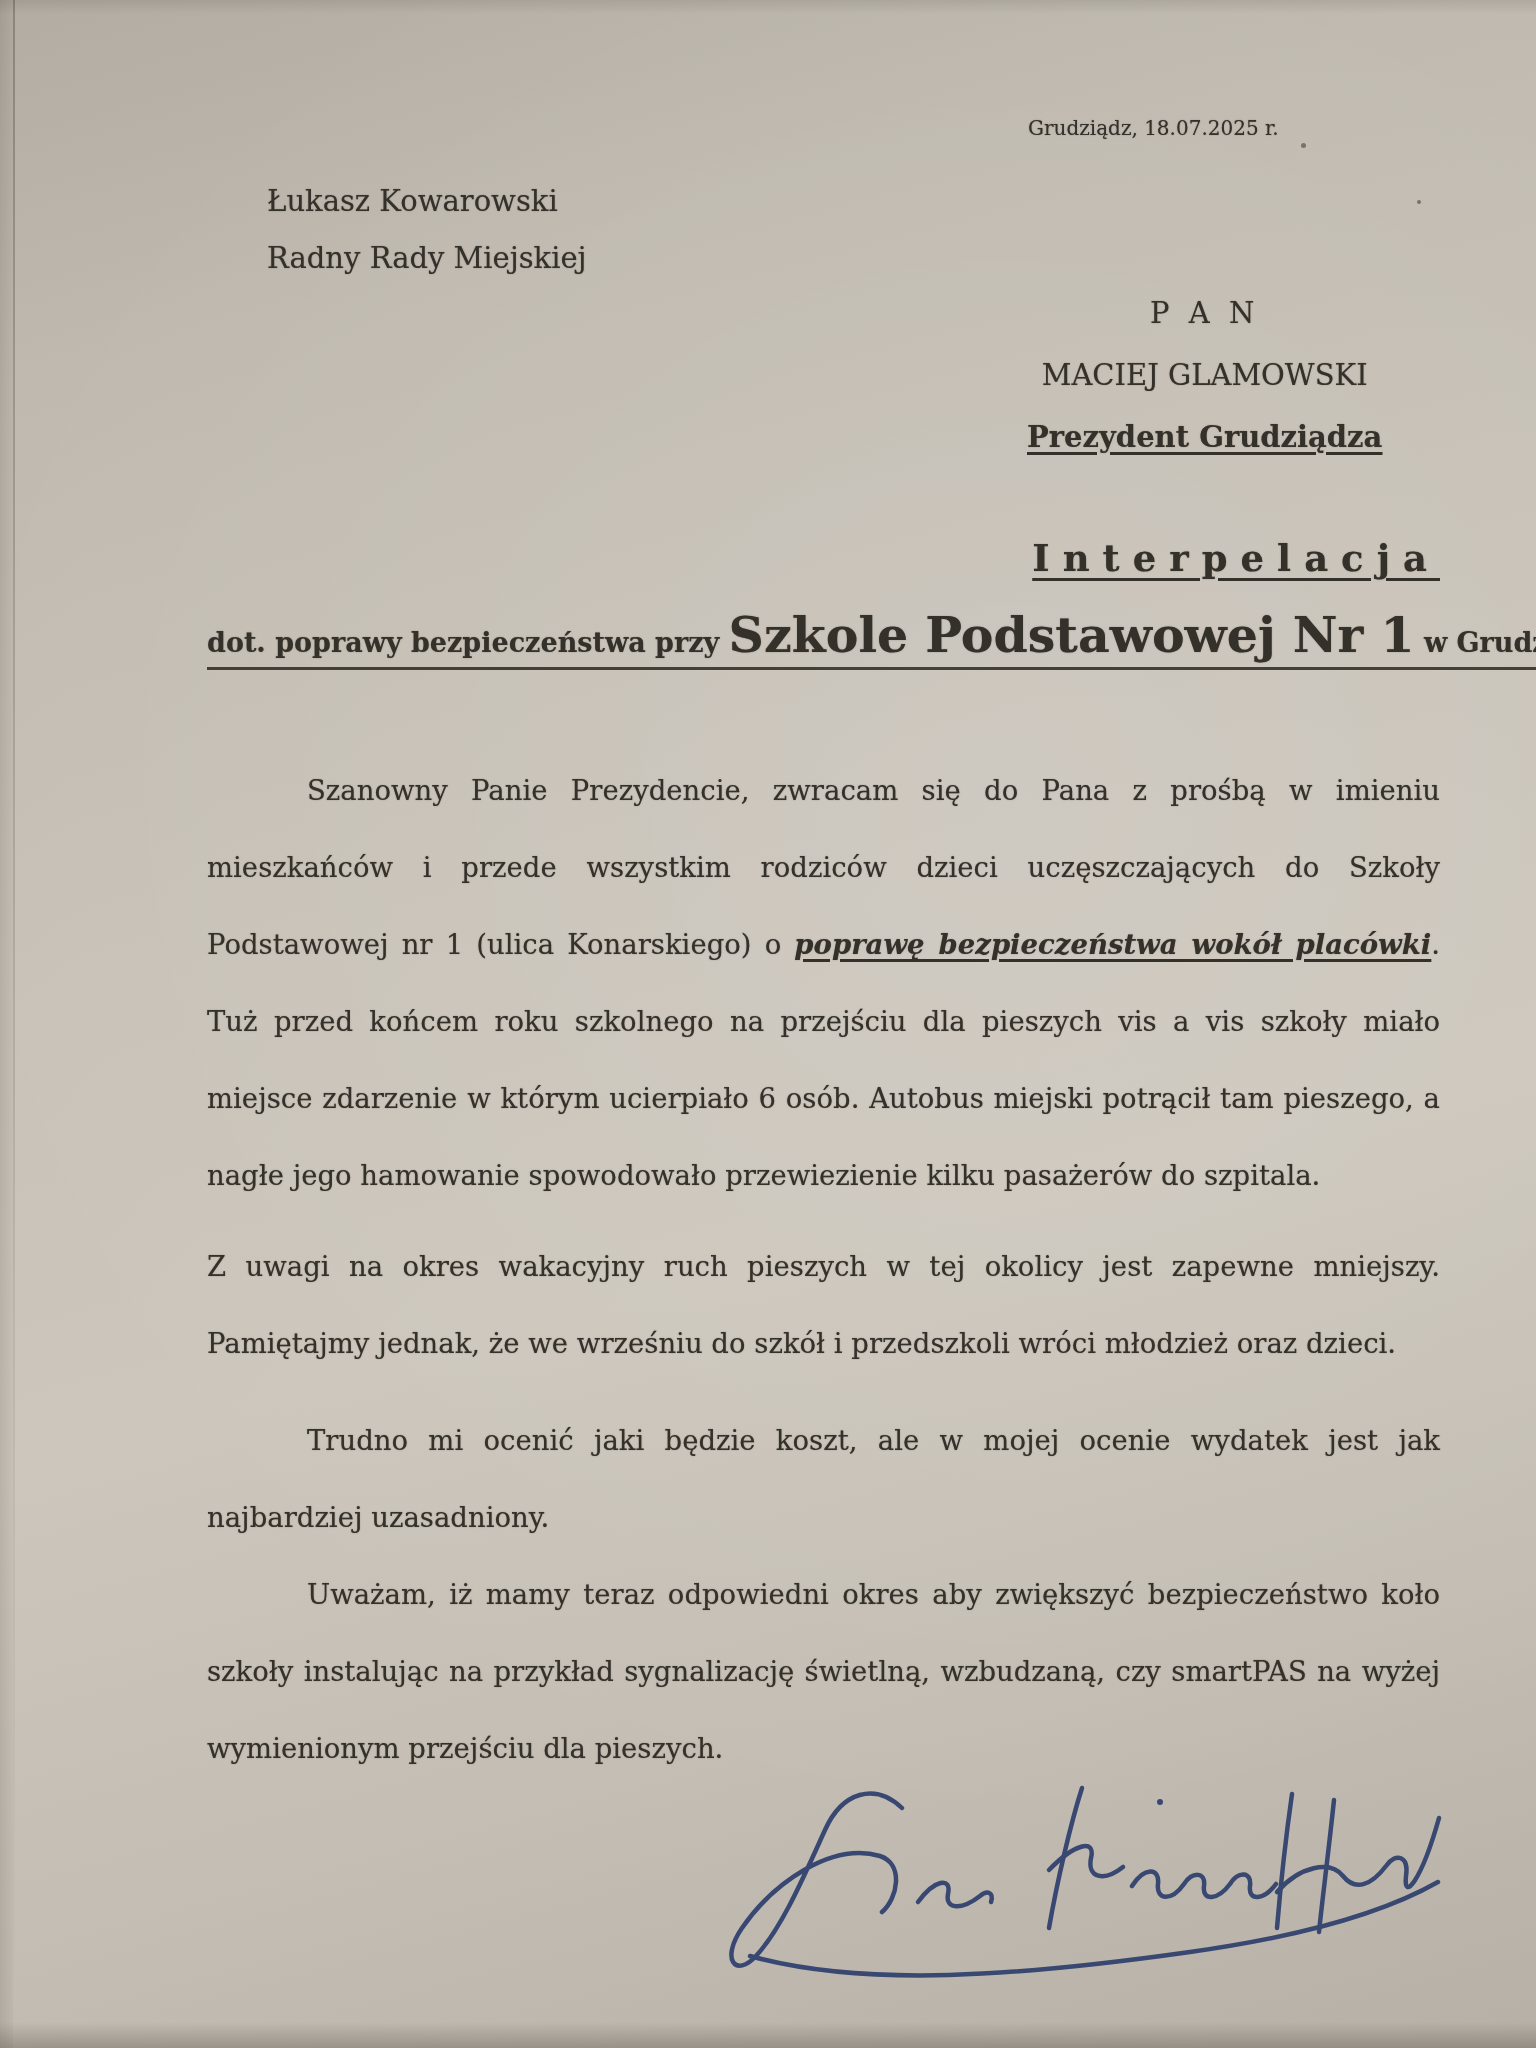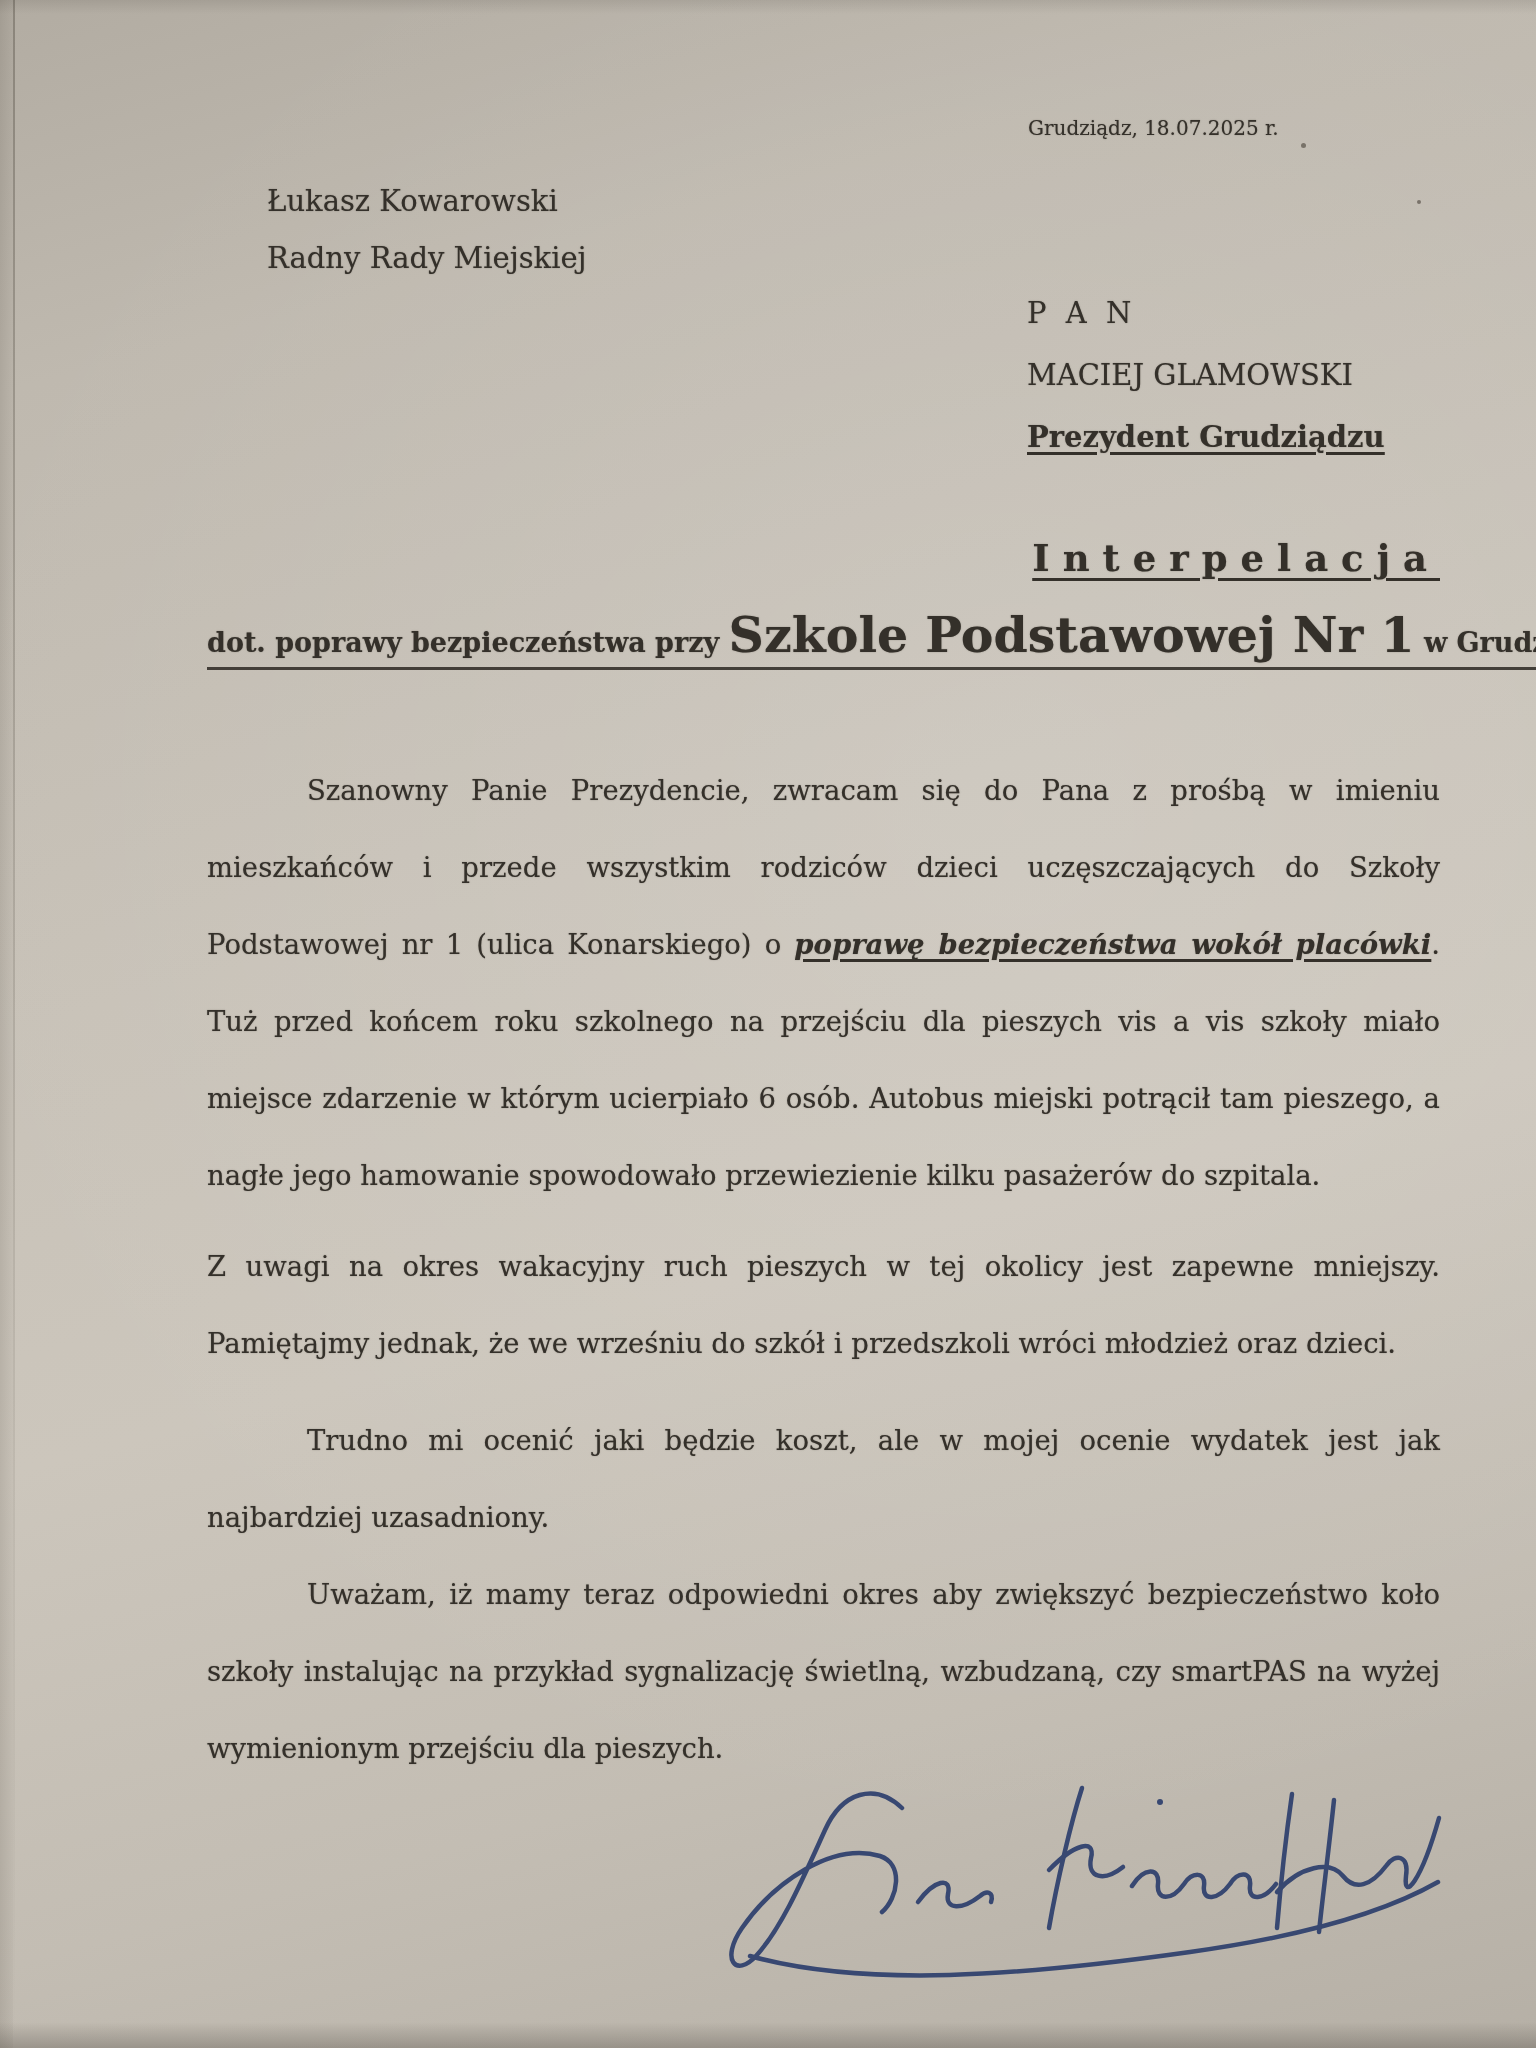--- a/index.html
+++ b/index.html
@@ -25,21 +25,21 @@
     background:linear-gradient(180deg,rgba(90,84,74,0.45) 0%,rgba(90,84,74,0.25) 40%,rgba(90,84,74,0.10) 75%,rgba(90,84,74,0) 100%);}
   .speck{position:absolute;border-radius:50%;background:rgba(60,52,44,0.55);}
   .speck.s1{left:1301px;top:143px;width:5px;height:5px;}
   .speck.s2{left:1417px;top:200px;width:4px;height:4px;}
 
   
   .ink{text-shadow:0 0 1.2px rgba(62,56,47,0.55);}
 
   .date{position:absolute;left:1028px;top:116px;font-size:20px;white-space:nowrap;}
   .sender{position:absolute;left:267px;top:173px;font-size:29px;line-height:57px;white-space:nowrap;}
-  .recipient{position:absolute;left:1027px;top:282px;font-size:29px;line-height:62px;white-space:nowrap;}
+  .recipient{position:absolute;left:1027px;top:282px;font-size:29px;line-height:62px;white-space:nowrap;text-align:center;}
   .recipient .salutation{letter-spacing:5px;}
   .recipient .r-role{font-weight:bold;text-decoration:underline;text-decoration-thickness:2.5px;text-underline-offset:5px;}
 
   .doc-title{position:absolute;left:207px;top:536px;width:1233px;text-align:right;}
   .doc-title span{
     font-size:37px;font-weight:bold;letter-spacing:13px;
     text-decoration:underline;text-decoration-thickness:3px;text-underline-offset:7px;
   }
   .doc-subject{position:absolute;left:207px;top:606px;width:1233px;text-align:center;white-space:nowrap;}
   .doc-subject .wrap{display:inline-block;border-bottom:3px solid rgba(52,48,42,0.9);padding-bottom:3px;font-weight:bold;}
@@ -73,21 +73,21 @@
   <div class="date ink">Grudziądz, 18.07.2025 r.</div>
 
   <div class="sender ink">
     <div>Łukasz Kowarowski</div>
     <div>Radny Rady Miejskiej</div>
   </div>
 
   <div class="recipient ink">
     <div class="salutation">P A N</div>
     <div>MACIEJ GLAMOWSKI</div>
-    <div class="r-role">Prezydent Grudziądzu</div>
+    <div class="r-role">Prezydent Grudziądza</div>
   </div>
 
   <div class="doc-title ink">
     <span>Interpelacja</span>
   </div>
 
   <div class="doc-subject ink">
     <span class="wrap"><span class="small">dot. poprawy bezpieczeństwa przy </span><span class="big">Szkole Podstawowej Nr 1</span><span class="small"> w Grudziądzu</span></span>
   </div>
 

